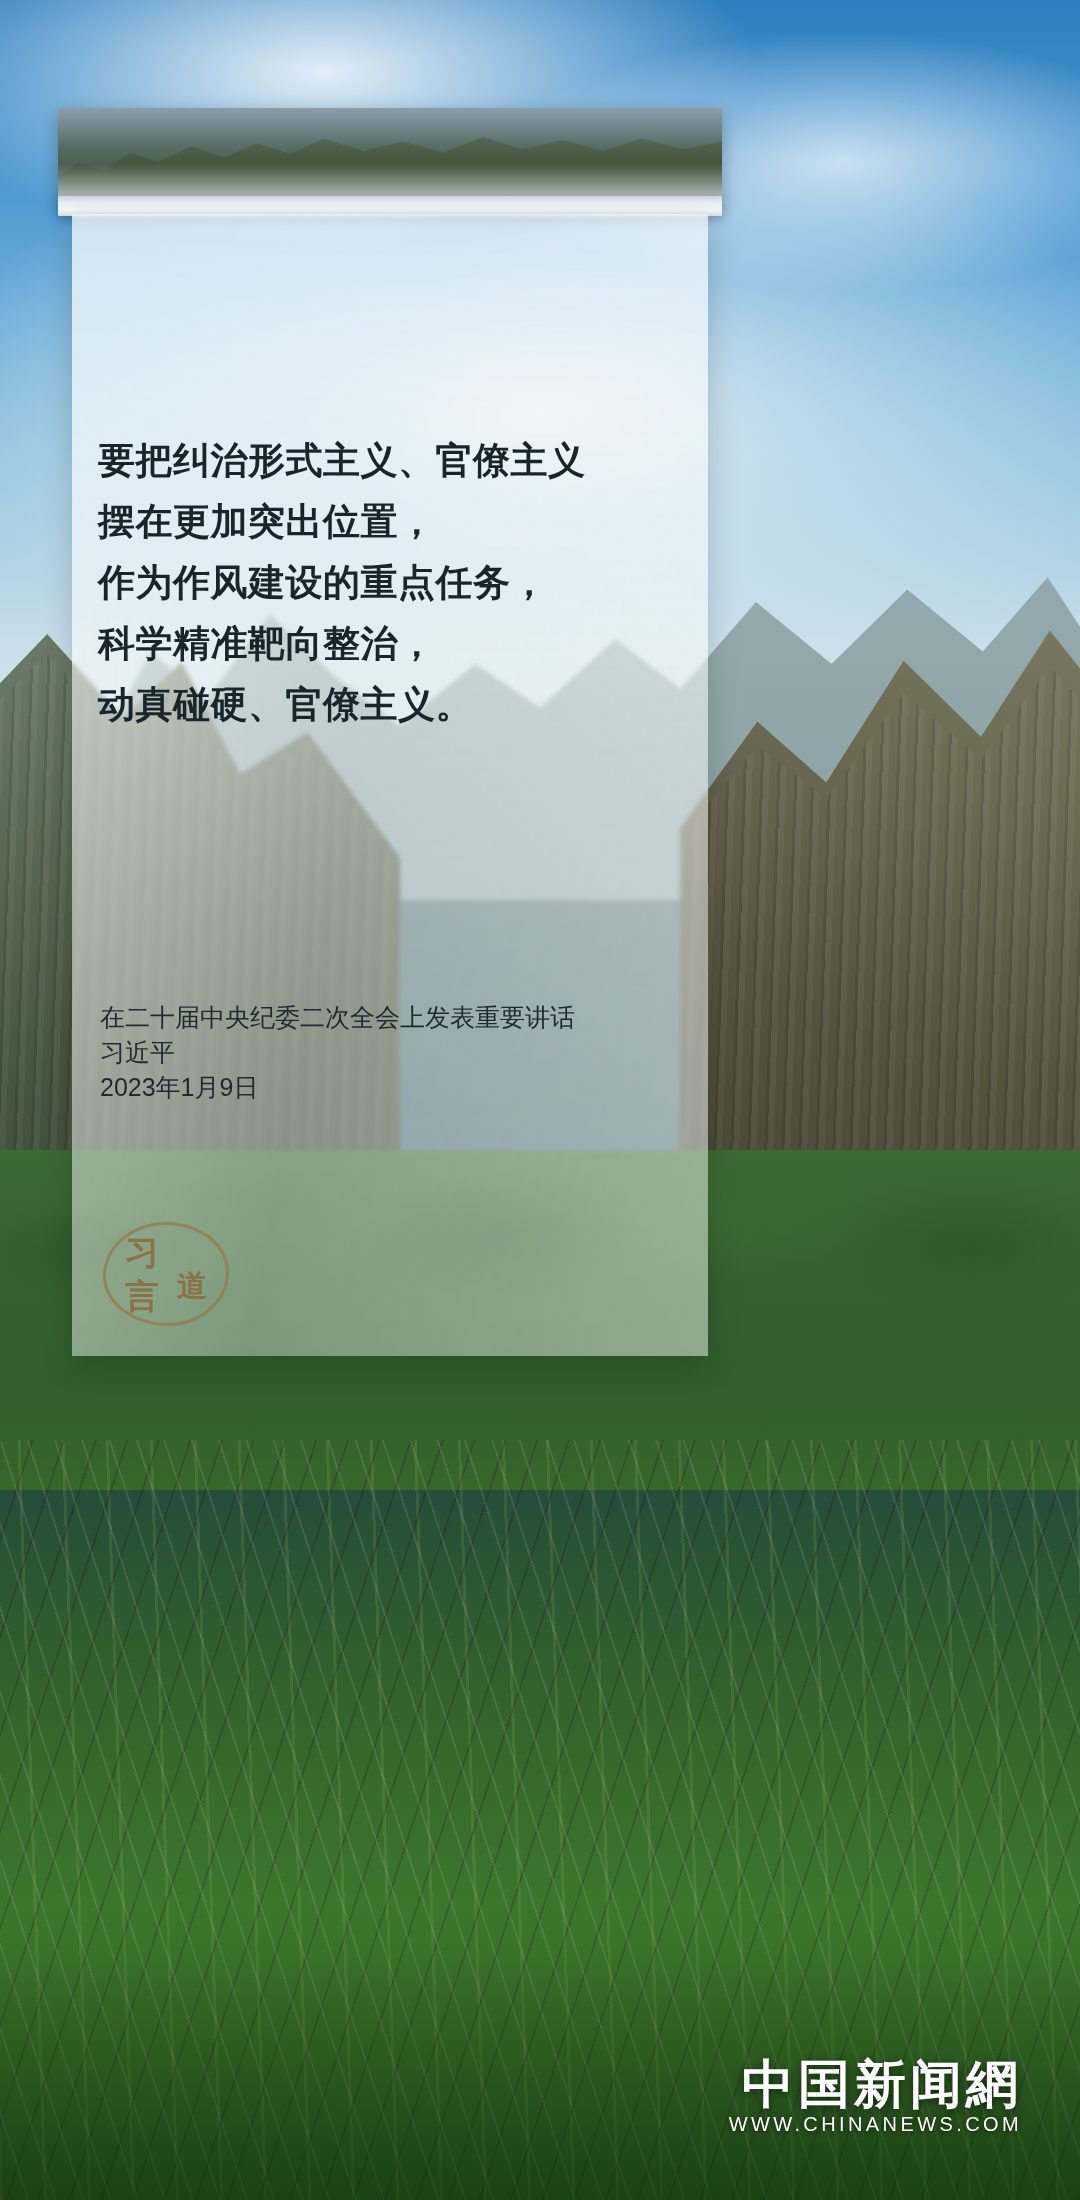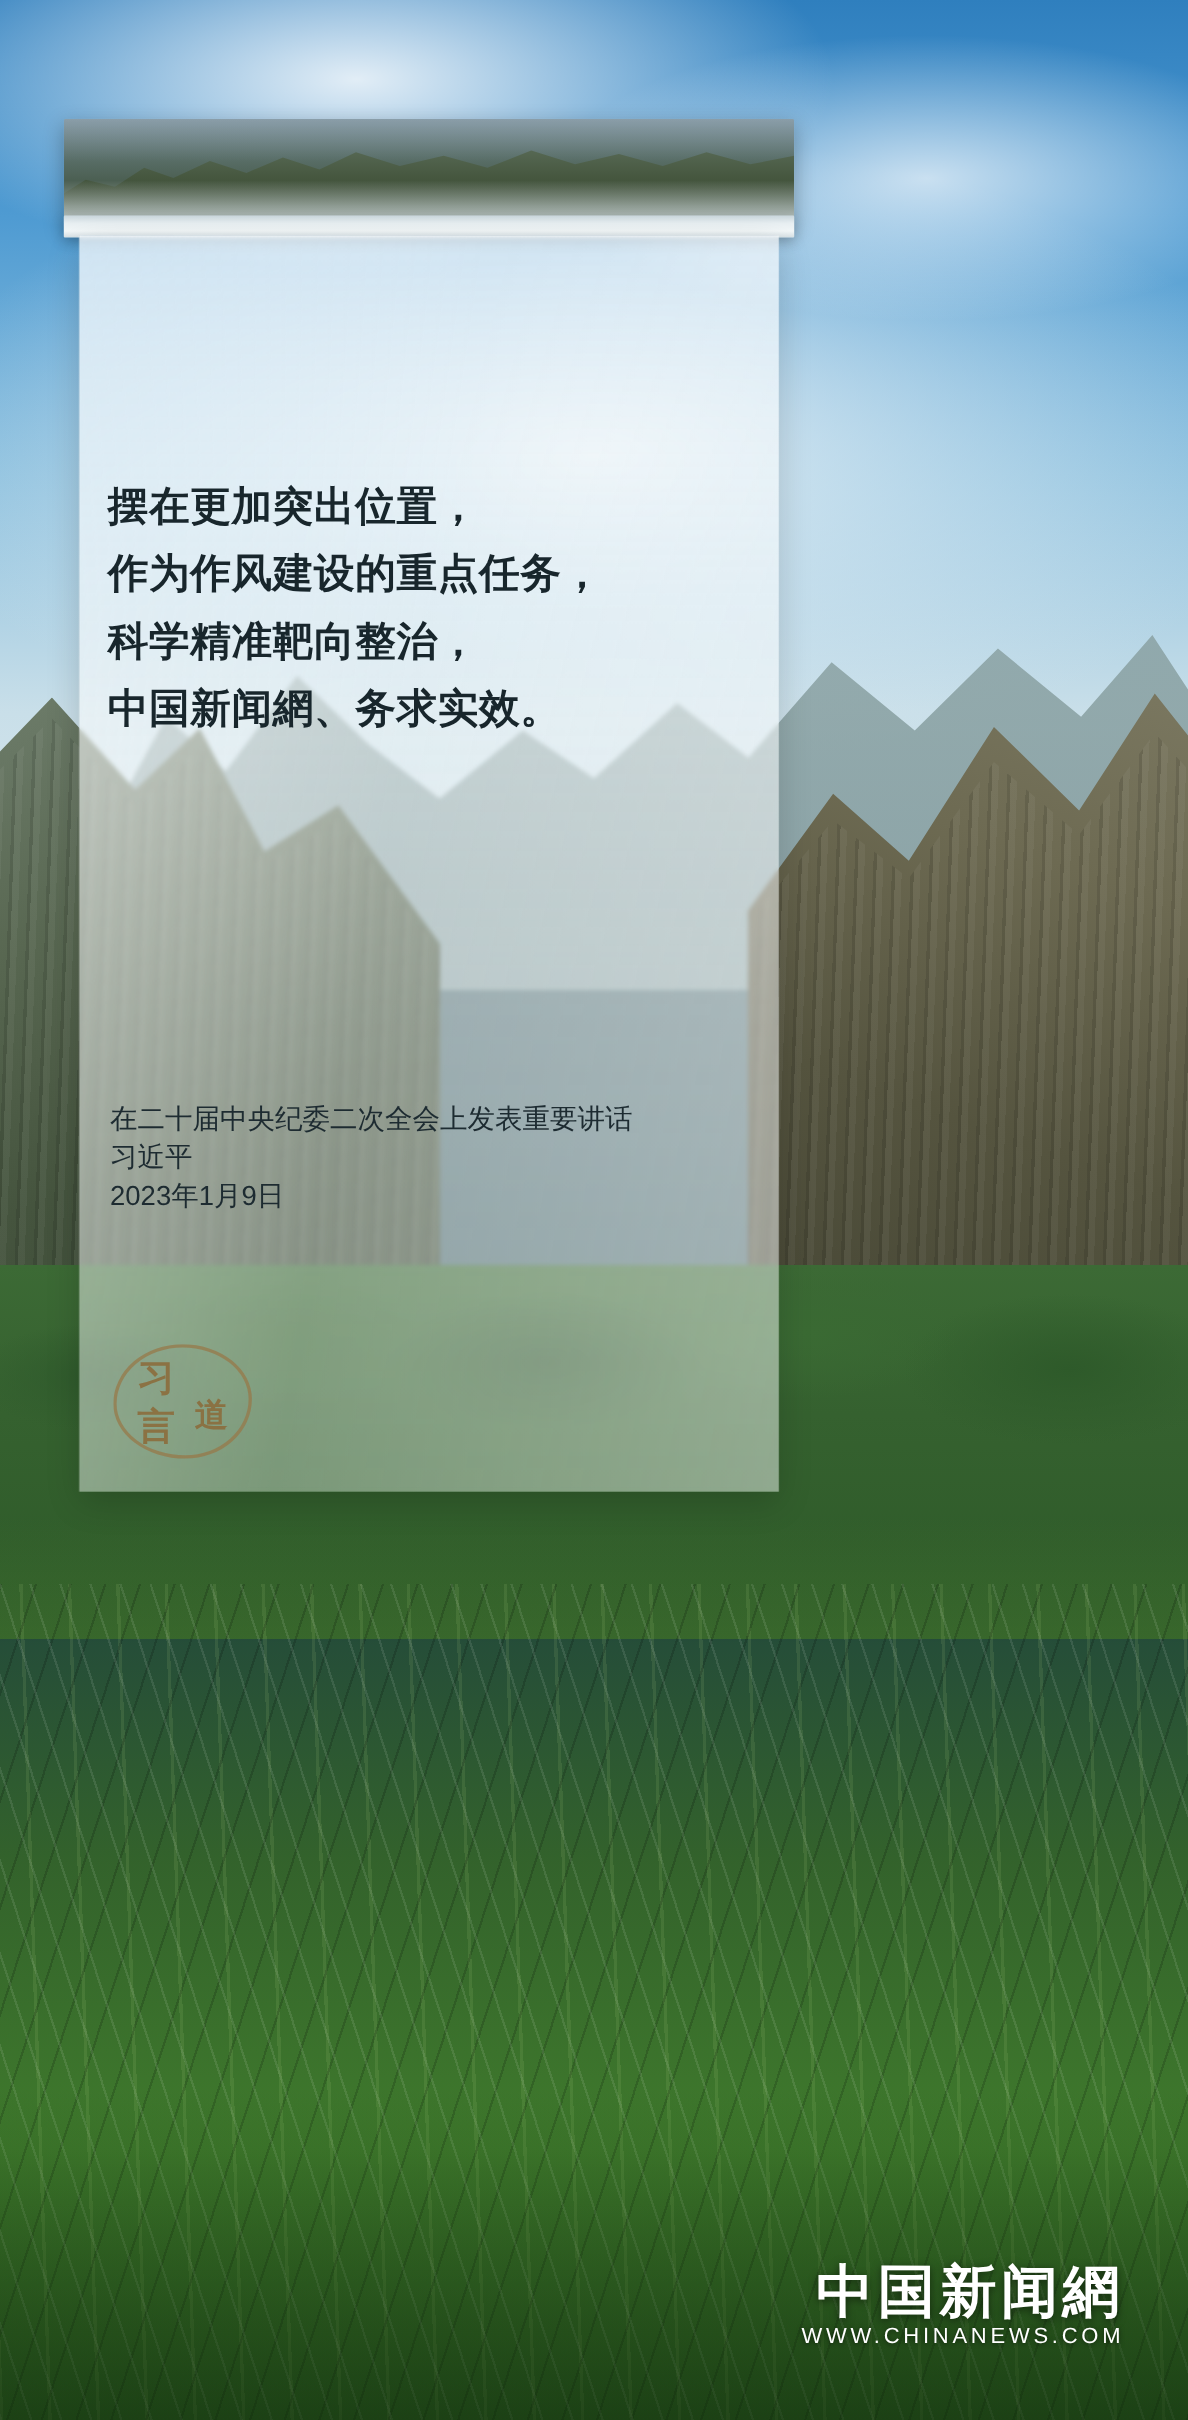--- a/index.html
+++ b/index.html
@@ -291,24 +291,25 @@
     <div class="scroll-top-ridge"></div>
     <div class="scroll-top-haze"></div>
   </div>
   <div class="scroll-lip"></div>
 
   <div class="paper">
     <div class="paper-sheen"></div>
   </div>
 
   <div class="quote">
+    <div class="quote-line">要把纠治形式主义、官僚主义</div>
     <div class="quote-line">摆在更加突出位置，</div>
     <div class="quote-line">作为作风建设的重点任务，</div>
     <div class="quote-line">科学精准靶向整治，</div>
-    <div class="quote-line">中国新闻網、务求实效。</div>
+    <div class="quote-line">动真碰硬、官僚主义。</div>
   </div>
 
   <div class="attrib">
     <div class="attrib-line">在二十届中央纪委二次全会上发表重要讲话</div>
     <div class="attrib-line">习近平</div>
     <div class="attrib-line">2023年1月9日</div>
   </div>
 
   <div class="seal">
     <div class="seal-ring"></div>

